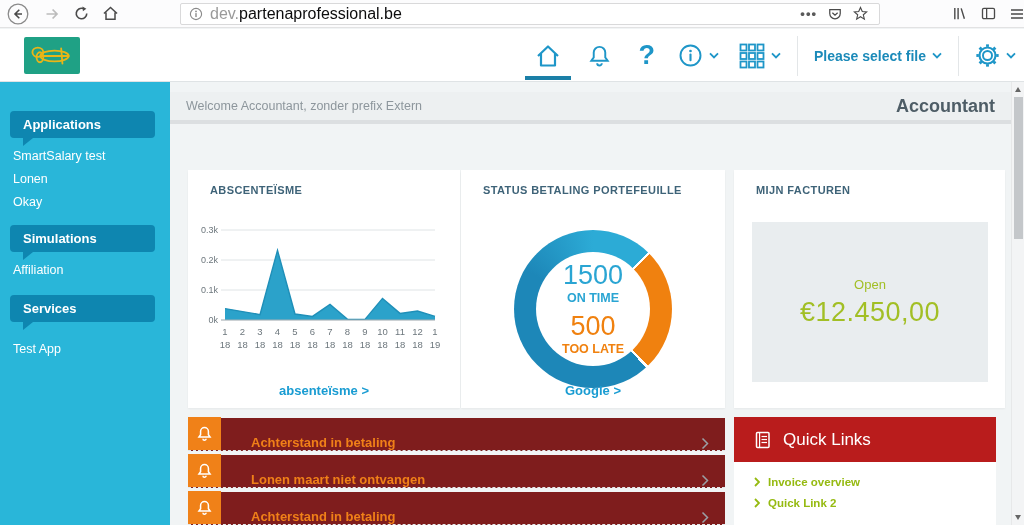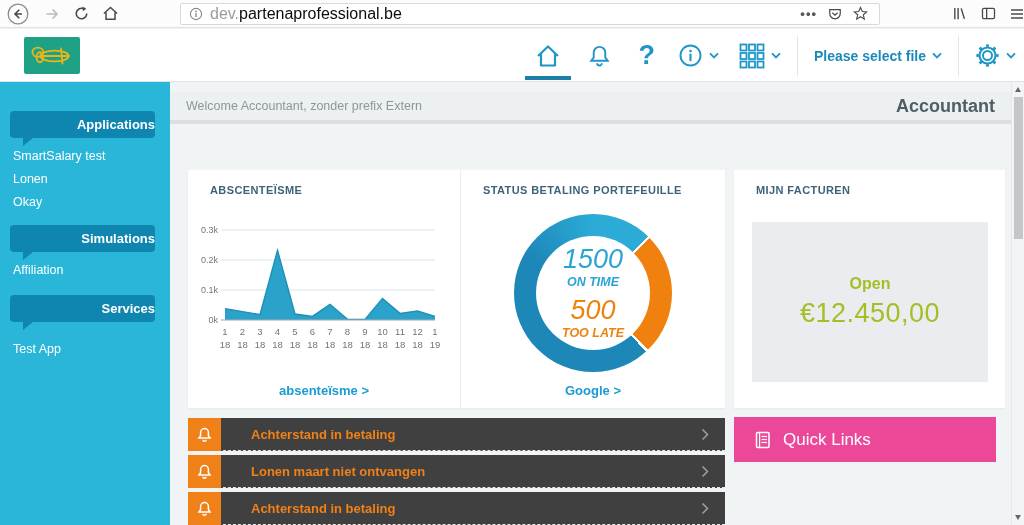--- a/index.html
+++ b/index.html
@@ -55,21 +55,21 @@
   .navitem.active::after {
     content:""; position:absolute; left:-10px; right:-10px; bottom:2px; height:4px; background:#1b7fa7;
   }
   .navgroup { height:53px; display:flex; align-items:center; margin:0 10px; cursor:pointer; }
   .navgroup .chev { margin-left:6px; }
   .qmark { font-size:27px; font-weight:700; color:#1e96c8; }
   .navdiv { width:1px; height:40px; background:#e3e6e8; margin:0 6px; }
   #select-file-label { font-size:14px; font-weight:700; color:#1b8ab9; white-space:nowrap; }
 
   
-  #sidebar { position:absolute; top:82px; left:0; width:170px; height:443px; background:#29b6d9;text-align:right; }
+  #sidebar { position:absolute; top:82px; left:0; width:170px; height:443px; background:#29b6d9; }
   .pill {
     position:absolute; left:10px; width:145px; height:27px;
     background:#0e86b0; border-radius:4px; color:#fff;
     font-size:13px; font-weight:700; line-height:27px; padding-left:13px; cursor:pointer;
   }
   .pill::after {
     content:""; position:absolute; top:100%; left:13px; width:0; height:0;
     border-top:8px solid #0e86b0; border-right:10px solid transparent;
   }
   .side-item { position:absolute; left:13px; color:#fff; font-size:12.5px; cursor:pointer; }
@@ -99,55 +99,55 @@
 
   .card { position:absolute; top:88px; height:238px; background:#fff; box-shadow:0 1px 2px rgba(0,0,0,0.05); }
   #card-abs { left:18px; width:272px; }
   #card-status { left:291px; width:264px;padding-left:16px; }
   #card-fact { left:564px; width:271px; }
   .card-title { position:absolute; top:14px; left:22px; font-size:11px; font-weight:700; letter-spacing:0.4px; color:#3e6378; }
   .card-link { position:absolute; bottom:10px; left:0; width:100%; text-align:center; font-size:13px; font-weight:700; color:#199cd2; cursor:pointer; }
 
   #area-chart { position:absolute; left:9px; top:48px; }
 
-  #donut-ring { position:absolute; left:53px; top:44px; width:158px; height:158px; border-radius:50%;font-style:italic; }
+  #donut-ring { position:absolute; left:53px; top:60px; width:158px; height:158px; border-radius:50%; }
   #donut-hole {
     position:absolute; left:22px; top:22px; width:114px; height:114px; border-radius:50%;
     background:#fff; display:flex; flex-direction:column; align-items:center; justify-content:center;
   }
   .dval-b { font-size:27px; color:#2aa5d3; line-height:1; }
   .dlab-b { font-size:12.5px; font-weight:700; color:#2aa5d3; margin-top:2px; }
   .dval-o { font-size:27px; color:#f0810f; line-height:1; margin-top:8px; }
   .dlab-o { font-size:12.5px; font-weight:700; color:#f0810f; margin-top:2px; }
 
   #fact-panel {
     position:absolute; left:18px; top:52px; width:236px; height:160px; background:#e9edef;
     display:flex; flex-direction:column; align-items:center; justify-content:center;
   }
-  #open-label { font-size:16px; font-weight:700; color:#a2bf25; }
+  #open-label { font-size:13px; font-weight:400; color:#a2bf25; }
   #amount { font-size:27px; color:#a2bf25; margin-top:5px; letter-spacing:0.5px; }
 
   
   #alerts { position:absolute; left:18px; top:336px; width:537px; }
   .alert-row {
-    height:33px; background:#404040; margin-bottom:4px;
-    display:flex; align-items:center; cursor:pointer;
+    height:33px; background:#7f1d1d; margin-bottom:4px;
+    display:flex; align-items:flex-end; cursor:pointer;
     border-bottom:1px dashed #e3e8ea;
   }
   .alert-ic {
     width:33px; height:33px; background:#f08118; flex:none;
     display:flex; align-items:center; justify-content:center;
   }
   .alert-label { margin-left:30px; font-size:13px; font-weight:700; color:#f08018; flex:1; }
   .alert-chev { margin-right:16px; }
 
   
   #quicklinks { position:absolute; left:564px; top:335px; width:262px; }
   #ql-header {
-    height:45px; background:#ec4899; display:flex; align-items:center;
+    height:45px; background:#b91c1c; display:flex; align-items:center;
     padding-left:20px; color:#fff;
   }
   #ql-title { font-size:17px; margin-left:11px; }
   #ql-body { background:#fff; height:63px; padding:14px 0 0 20px; }
   .ql-item { display:flex; align-items:center; margin-bottom:9px; cursor:pointer; }
   .ql-item span { margin-left:8px; color:#95ba10; font-size:11.5px; font-weight:700; }
 </style>
 </head>
 <body>
 
@@ -429,20 +429,34 @@
     <div id="ql-header">
       <svg width="18" height="18" viewBox="0 0 18 18">
         <rect x="2.5" y="1.5" width="12.5" height="15" rx="1" fill="none" stroke="#fff" stroke-width="1.5"></rect>
         <line x1="5.6" y1="1.5" x2="5.6" y2="16.5" stroke="#fff" stroke-width="1.2"></line>
         <line x1="7.5" y1="5.5" x2="13" y2="5.5" stroke="#fff" stroke-width="1.2"></line>
         <line x1="7.5" y1="8.5" x2="13" y2="8.5" stroke="#fff" stroke-width="1.2"></line>
         <line x1="7.5" y1="11.5" x2="13" y2="11.5" stroke="#fff" stroke-width="1.2"></line>
       </svg>
       <span id="ql-title">Quick Links</span>
     </div>
+    <div id="ql-body">
+      <div class="ql-item">
+        <svg width="6" height="10" viewBox="0 0 6 10">
+            <path d="M1 1 L5 5 L1 9" fill="none" stroke="#95ba10" stroke-width="1.8"></path>
+          </svg>
+        <span>Invoice overview</span>
+      </div>
+      <div class="ql-item">
+        <svg width="6" height="10" viewBox="0 0 6 10">
+            <path d="M1 1 L5 5 L1 9" fill="none" stroke="#95ba10" stroke-width="1.8"></path>
+          </svg>
+        <span>Quick Link 2</span>
+      </div>
+    </div>
   </div>
 
 </div>
 
 <div id="scrollbar">
   <div class="sb-up"></div>
   <div id="sb-thumb"></div>
   <div class="sb-down"></div>
 </div>
 

